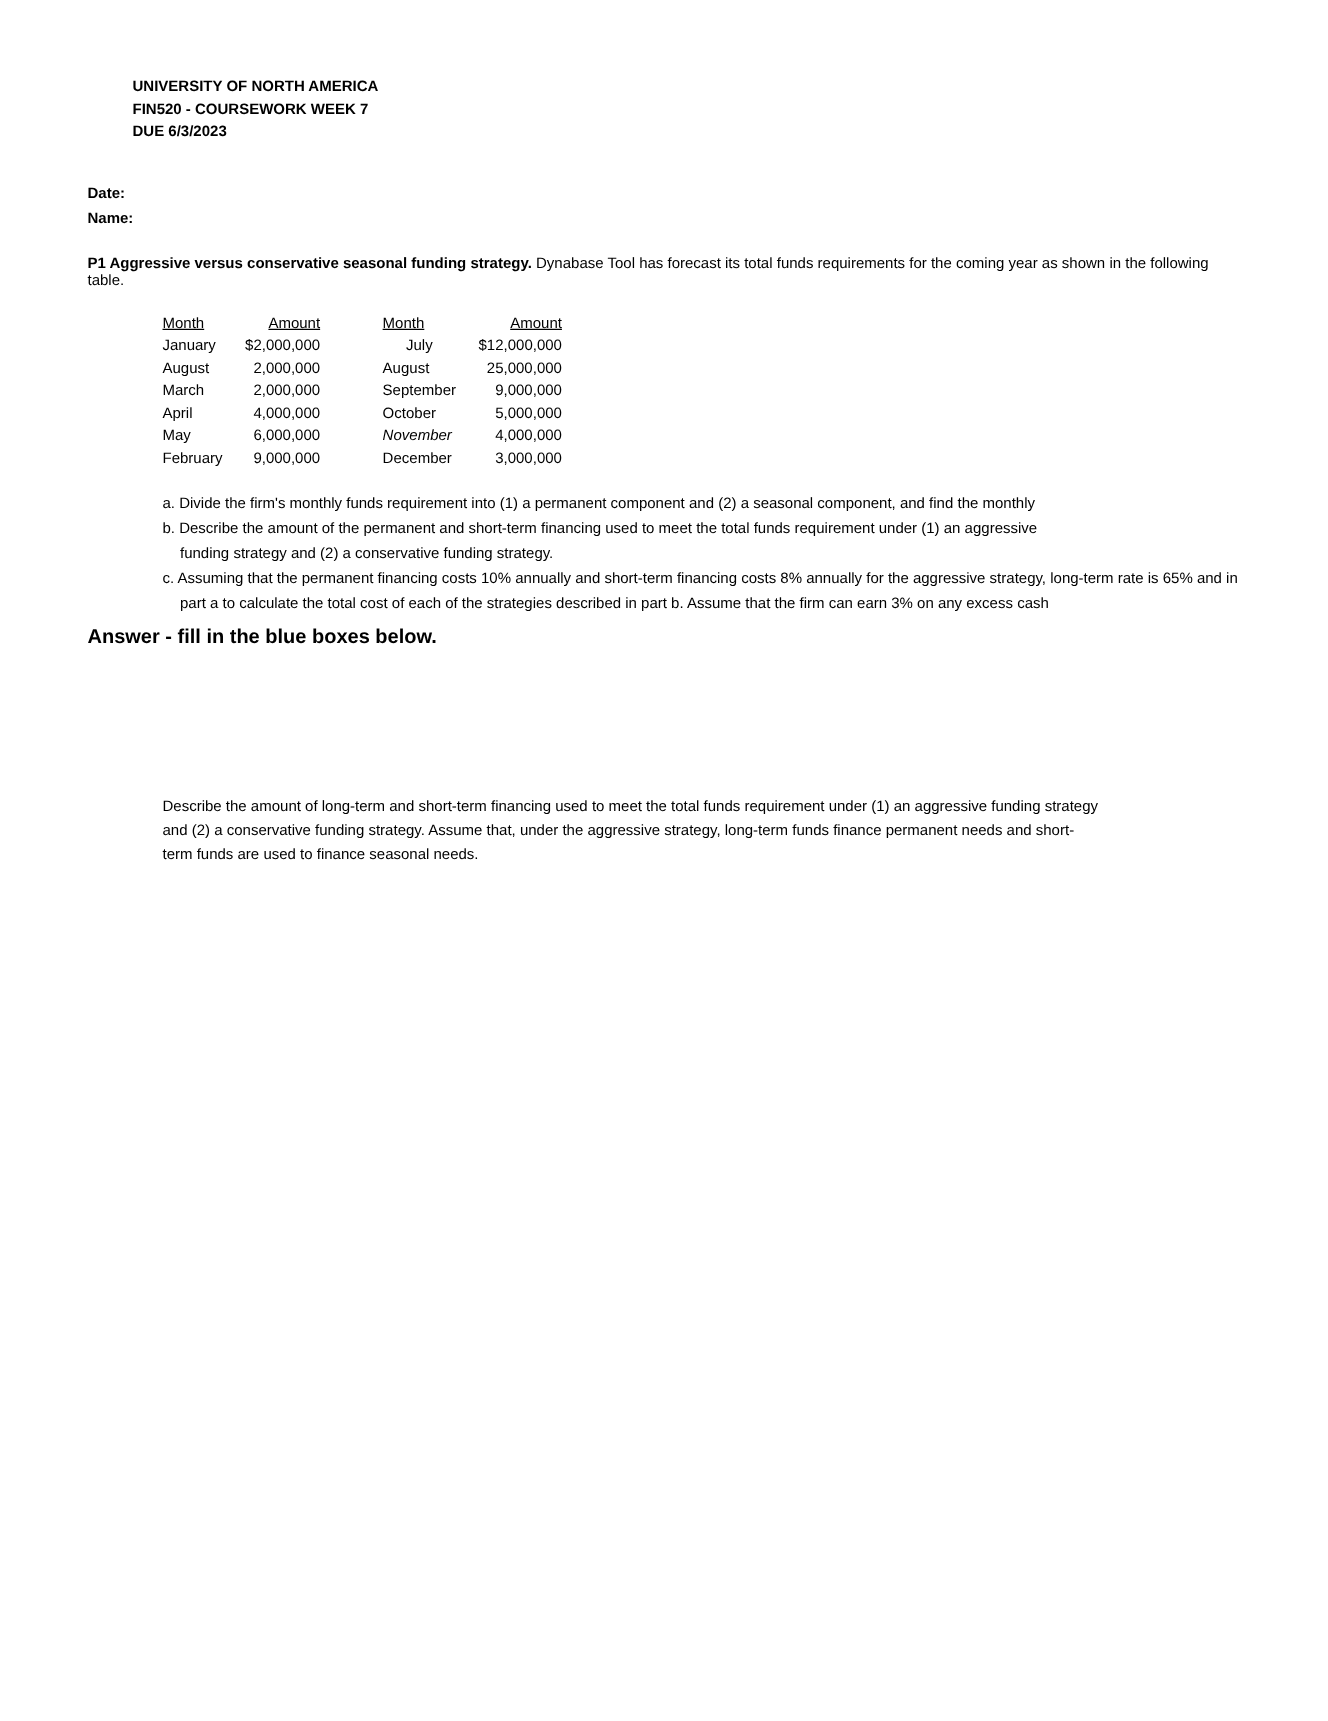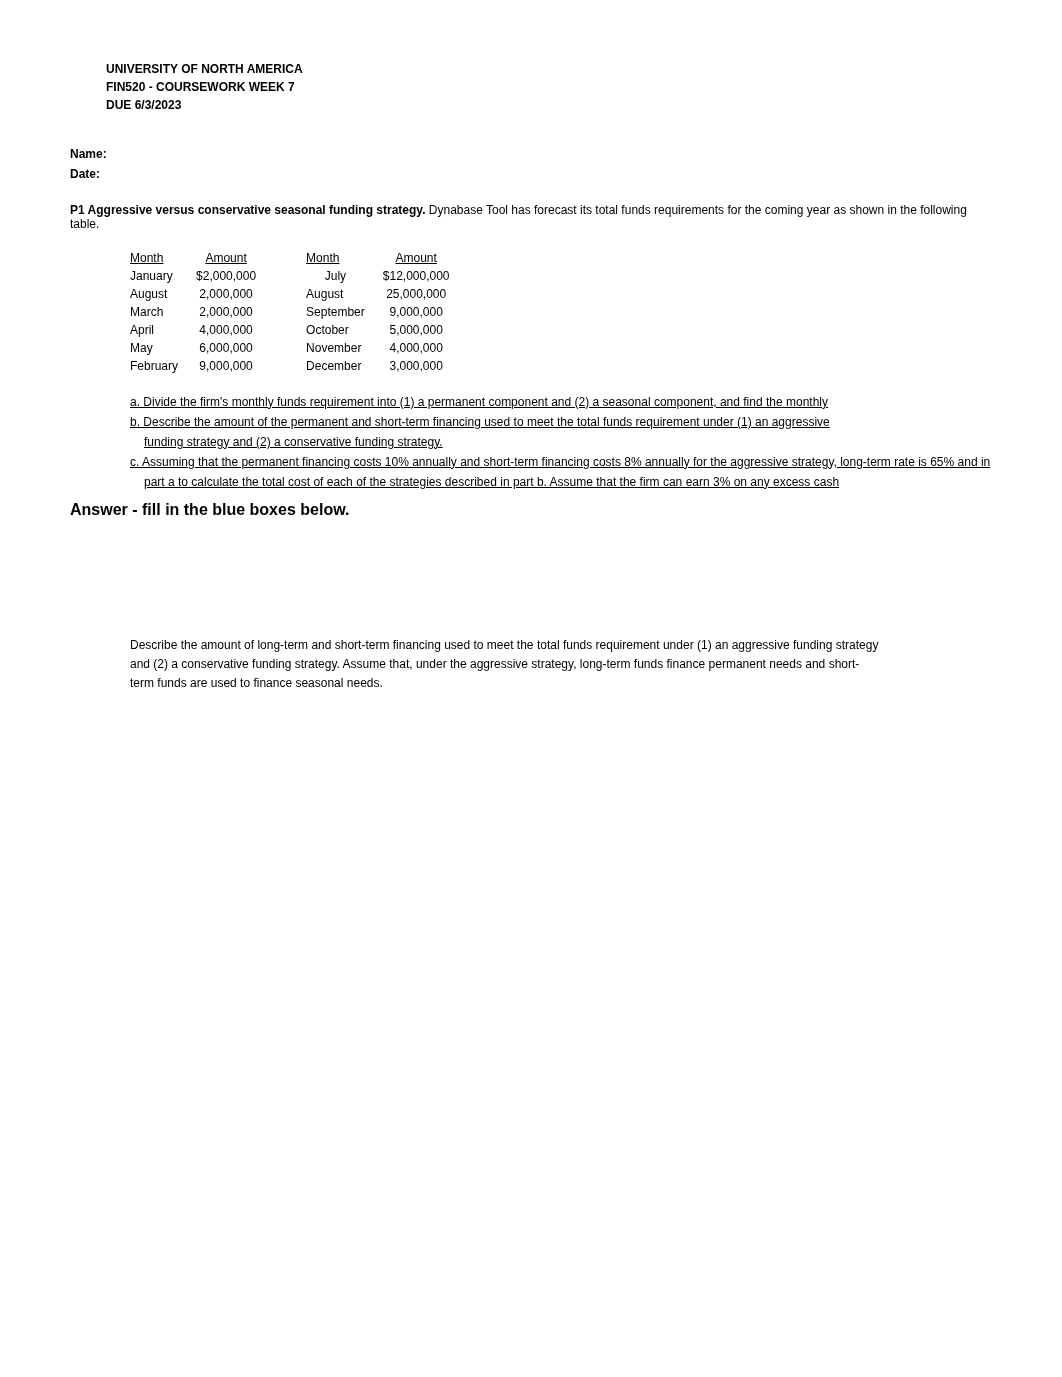--- a/index.html
+++ b/index.html
@@ -49,35 +49,34 @@
     }
     table.data-table {
       border-collapse: collapse;
       font-size: 12px;
     }
     table.data-table td {
       padding: 2px 18px 2px 0;
       vertical-align: top;
     }
     table.data-table td.amount-col {
-      text-align: center;
+      text-align: right;
       padding-right: 30px;
     }
     table.data-table td.header-col {
       font-weight: normal;
       text-decoration: underline;
     }
     .questions-section {
       margin: 10px 0 10px 60px;
       font-size: 12px;
       line-height: 1.5;
     }
     .questions-section p {
       margin-bottom: 2px;
-      text-decoration: underline;
     }
     .answer-label {
       font-size: 16px;
       font-weight: bold;
       margin: 10px 0 20px 0;
     }
     .description-section {
       margin: 117px 0 0 60px;
       font-size: 12px;
       line-height: 1.6;
@@ -87,22 +86,22 @@
 </head>
 <body>
 
 <div class="header-section">
   <p>UNIVERSITY OF NORTH AMERICA</p>
   <p>FIN520 - COURSEWORK WEEK 7</p>
   <p>DUE 6/3/2023</p>
 </div>
 
 <div class="name-date-section">
+  <p>Date:</p>
   <p>Name:</p>
-  <p>Date:</p>
 </div>
 
 <div class="problem-section">
   <p class="problem-title">
     <span>P1  Aggressive versus conservative seasonal funding strategy.</span><span class="normal"> Dynabase Tool has forecast its total funds requirements for the coming year as shown in the following table.</span>
   </p>
 </div>
 
 <div class="table-container">
   <table class="data-table">
@@ -133,21 +132,21 @@
       </tr>
       <tr>
         <td>April</td>
         <td class="amount-col">4,000,000</td>
         <td style="padding-left:20px;">October</td>
         <td class="amount-col">5,000,000</td>
       </tr>
       <tr>
         <td>May</td>
         <td class="amount-col">6,000,000</td>
-        <td style="padding-left:20px;">November</td>
+        <td style="padding-left:20px;font-style:italic;">November</td>
         <td class="amount-col">4,000,000</td>
       </tr>
       <tr>
         <td>February</td>
         <td class="amount-col">9,000,000</td>
         <td style="padding-left:20px;">December</td>
         <td class="amount-col">3,000,000</td>
       </tr>
     </tbody>
   </table>

